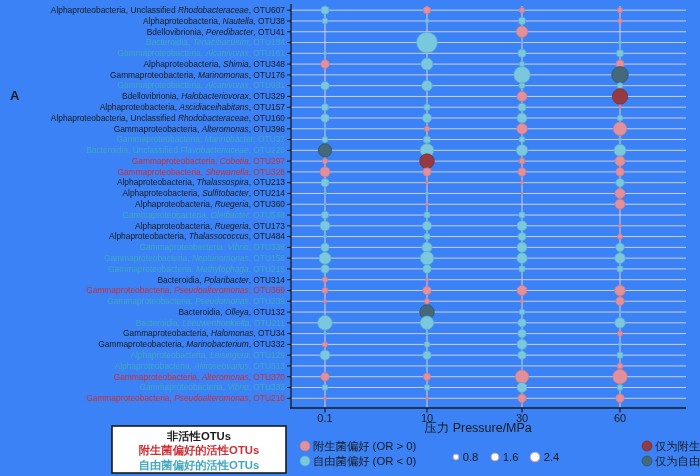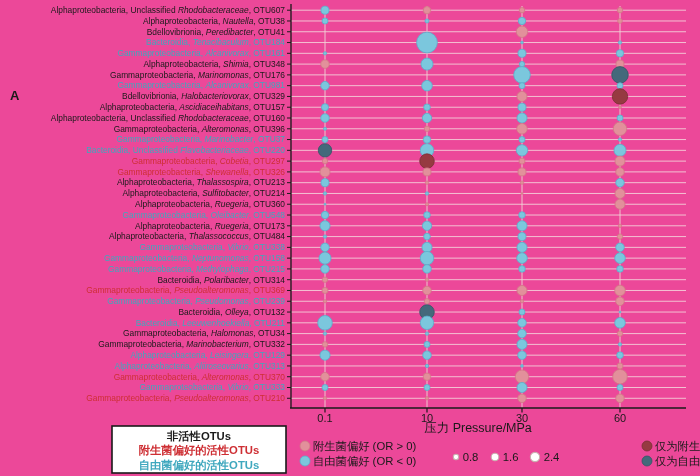--- a/index.html
+++ b/index.html
@@ -1,16 +1,16 @@
 <!DOCTYPE html>
 <html><head>
 <meta charset="utf-8">
 <style>
   html,body{margin:0;padding:0;background:#ffffff;}
-  .fig{position:relative;width:700px;height:476px;background:#ec4899;overflow:hidden;
+  .fig{position:relative;width:700px;height:476px;background:#3b82f6;overflow:hidden;
        font-family:"Liberation Sans", sans-serif;}
   svg text{font-family:"Liberation Sans", sans-serif;}
 </style>
 </head>
 <body>
 
 <div class="fig">
   <svg id="chart" width="700" height="476" viewBox="0 0 700 476">
       <line x1="291" y1="10.2" x2="686" y2="10.2" stroke="#F5E1E1" stroke-width="0.8"></line>
       <line x1="291" y1="20.979999999999997" x2="686" y2="20.979999999999997" stroke="#F5E1E1" stroke-width="0.8"></line>

